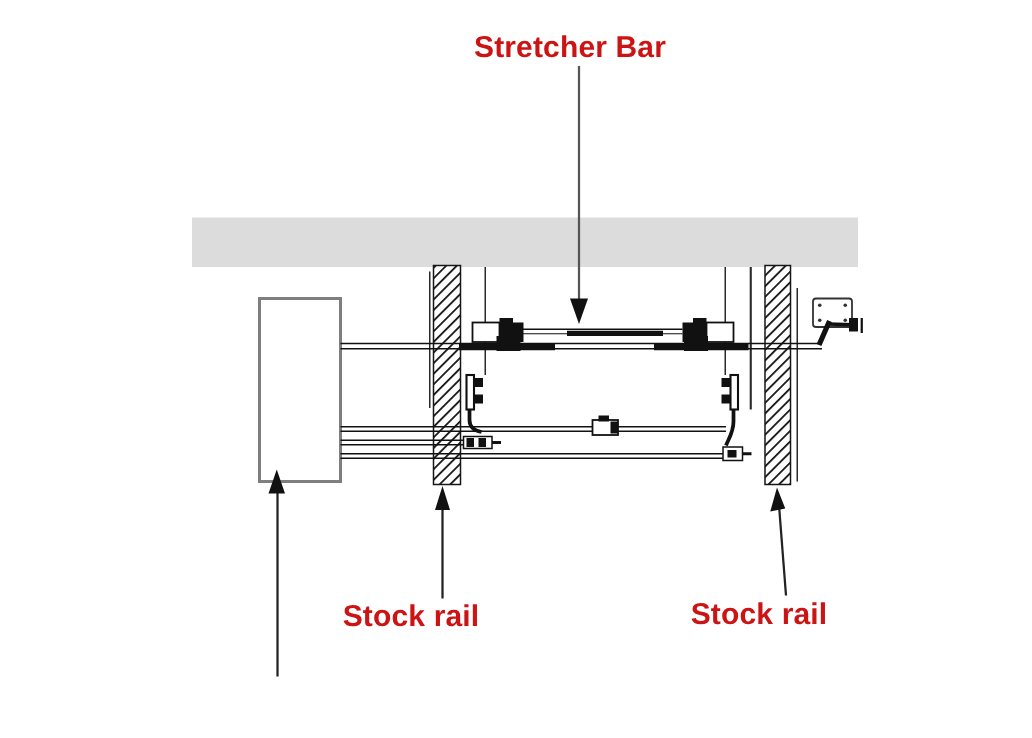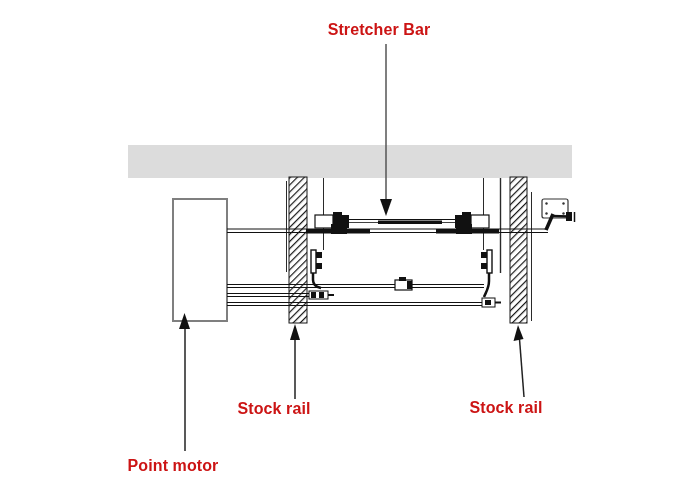--- a/index.html
+++ b/index.html
@@ -7,21 +7,21 @@
     position:relative;
     width:688px;height:492px;
     background:#ffffff;
     font-family:"Liberation Sans",sans-serif;
     overflow:hidden;
   }
   #diagram-svg{position:absolute;left:0;top:0;}
   .label{
     position:absolute;
     font-weight:700;
-    font-size:16px;
+    font-size:20px;
     letter-spacing:0.1px;
     color:#CC1414;
     white-space:nowrap;
     text-align:center;
   }
   .lbl-stretcher{left:316px;top:21px;width:126px;}
   .lbl-stock-left{left:227px;top:400px;width:94px;}
   .lbl-stock-right{left:459px;top:399px;width:94px;}
   .lbl-point-motor{left:114px;top:457px;width:118px;}
 </style>
@@ -158,14 +158,13 @@
       <polygon points="184.5,313 179,329 190,329" fill="#111"></polygon>
     </g>
   </svg>
 
   <div class="label lbl-stretcher">Stretcher Bar</div>
 
   <div class="label lbl-stock-left">Stock rail</div>
 
   <div class="label lbl-stock-right">Stock rail</div>
 
-  <div class="label lbl-point-motor">Point motor</div>
 </div>
 
 </body></html>

